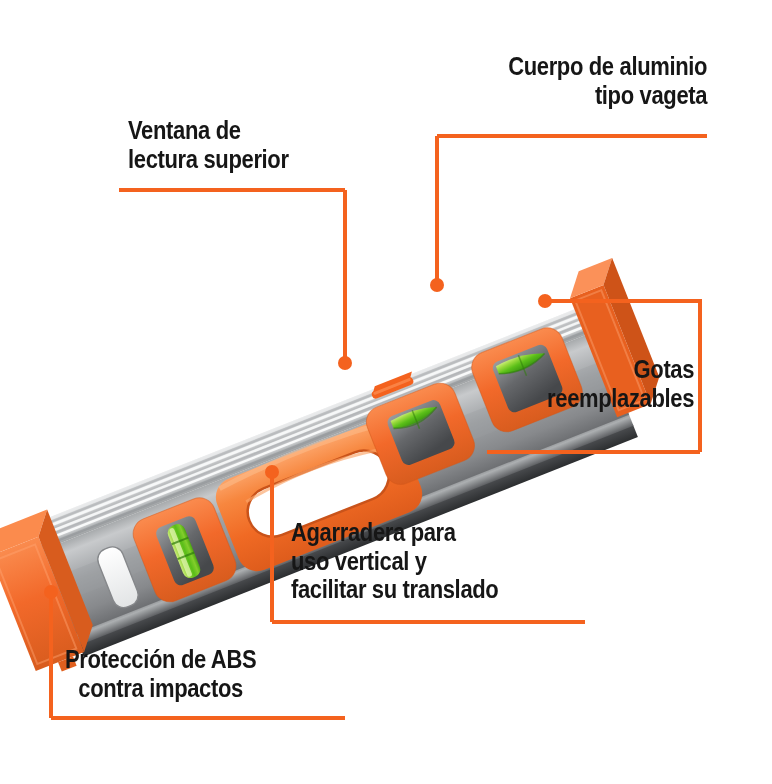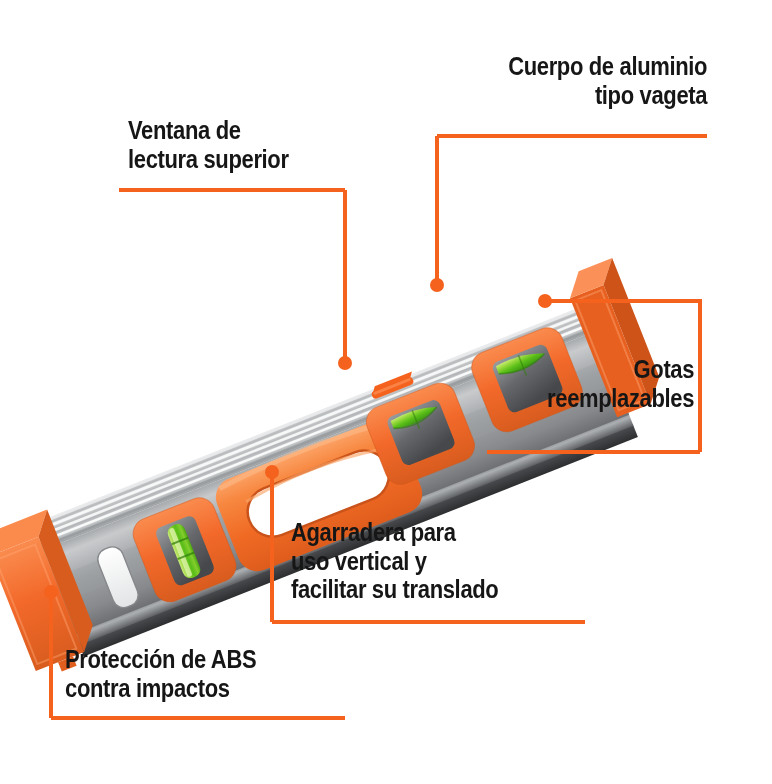--- a/index.html
+++ b/index.html
@@ -234,18 +234,18 @@
   </div>
   <div class="callout alignR" id="c2" style="right: 78px; top: 355px;">
     <div class="txt" style="text-align: right;">Gotas
 reemplazables</div>
   </div>
   <div class="callout" id="c3" style="left: 291px; top: 501px; margin-top: 17px;">
     <div class="txt">Agarradera para
 uso vertical y
 facilitar su translado</div>
   </div>
-  <div class="callout" id="c4" style="left: 65px; top: 645px;">
+  <div class="callout" id="c4" style="left: 65px; top: 645px; text-align: center;">
     <div class="txt">Protección de ABS
 contra impactos</div>
   </div>
 
 </div>
 
 </body></html>

